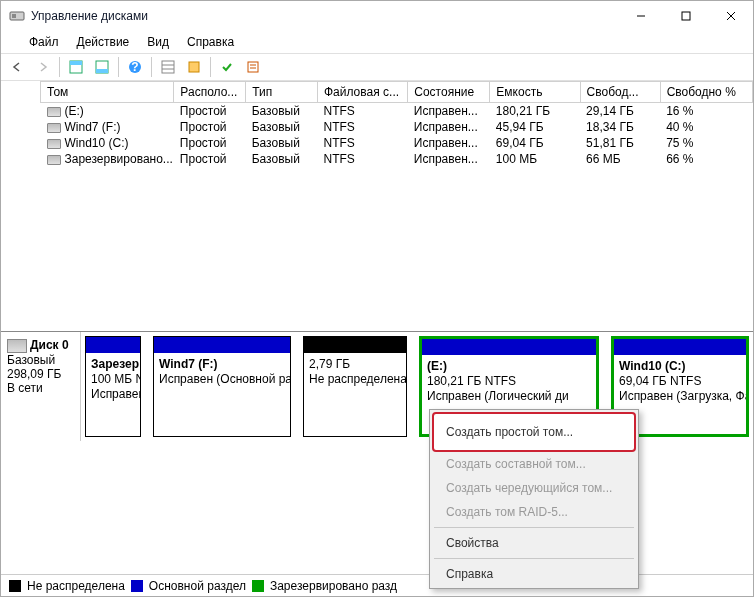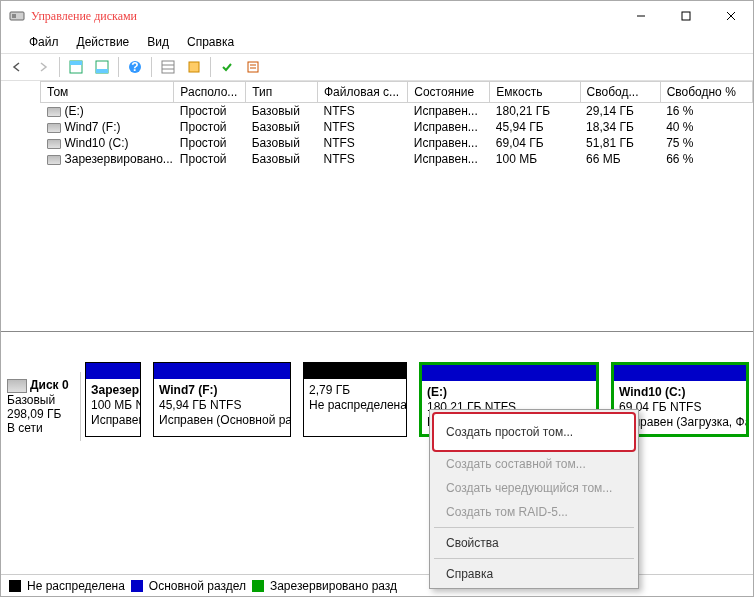--- a/index.html
+++ b/index.html
@@ -1,31 +1,31 @@
 <!DOCTYPE html>
 <html><head>
 <meta charset="utf-8">
 <style>
 * { box-sizing: border-box; margin: 0; padding: 0; font-family: "Segoe UI", Tahoma, sans-serif; font-size: 12px; }
 body { background: #fff; width: 754px; height: 597px; overflow: hidden; border: 1px solid #aaa; position: relative; }
 .titlebar { height: 30px; display: flex; align-items: center; padding: 0 0 0 8px; }
 .titlebar .icon { width: 16px; height: 16px; margin-right: 6px; display: inline-flex; align-items: center; justify-content: center; }
-.titlebar .title { flex: 1; color: #ef4444; font-family: Liberation Serif, serif; }
+.titlebar .title { flex: 1; color: #0f172a; }
 .winbtn { width: 45px; height: 30px; display: flex; align-items: center; justify-content: center; color: #333; }
 .menubar { height: 22px; display: flex; align-items: center; padding: 0 20px; gap: 2px; }
 .menuitem { padding: 2px 8px; cursor: default; }
 .toolbar { height: 28px; display: flex; align-items: center; padding: 2px 4px; gap: 2px; border-top: 1px solid #e0e0e0; border-bottom: 1px solid #e0e0e0; }
 .tbtn { width: 24px; height: 24px; display: flex; align-items: center; justify-content: center; color: #444; border: 1px solid transparent; }
 .sep { width: 1px; height: 20px; background: #ccc; margin: 0 2px; }
 .table-wrap { height: 250px; overflow: auto; padding-left: 39px; }
 table.volumes { width: 100%; border-collapse: collapse; table-layout: fixed; }
 table.volumes th { text-align: left; font-weight: normal; padding: 3px 6px; border: 1px solid #d0d0d0; background: #fff; position: sticky; top: 0; white-space: nowrap; overflow: hidden; }
 table.volumes td { padding: 1px 6px; white-space: nowrap; overflow: hidden; }
 .volicon { display: inline-block; width: 14px; height: 10px; background: linear-gradient(#bdbdbd,#e0e0e0); border: 1px solid #888; border-radius: 1px; margin-right: 4px; vertical-align: middle; }
-.graphical { border-top: 1px solid #888; height: 110px; display: flex; align-items: flex-end; }
+.graphical { border-top: 1px solid #888; height: 110px; display: flex; }
 .diskcol { width: 100px; border-right: 1px solid #ccc; padding: 6px; background: #fff; }
 .diskicon { display: inline-block; width: 20px; height: 14px; background: linear-gradient(#bdbdbd,#e0e0e0); border: 1px solid #888; vertical-align: middle; margin-right: 3px; }
 .partrow { flex: 1; display: flex; gap: 12px; padding: 4px; background: #fff; }
 .part { border: 1px solid #000; display: flex; flex-direction: column; overflow: hidden; font-size: 11px; }
 .part .hdr { height: 16px; }
 .part .body { padding: 4px 5px; flex: 1; line-height: 1.25; white-space: nowrap; overflow: hidden; }
 .part.primary .hdr { background: #0000c8; }
 .part.logical { border: 3px solid #00a000; }
 .part.logical .hdr { background: #0000c8; }
 .part.unalloc .hdr { background: #000; }
@@ -216,21 +216,20 @@
         <div class="body">
           <div class="bold">Зарезер</div>
           <div>100 МБ N</div>
           <div>Исправен</div>
         </div>
       </div>
       <div class="part primary" style="width: 138px;">
         <div class="hdr"></div>
         <div class="body">
           <div class="bold">Wind7  (F:)</div>
-          <div>45,94 ГБ NTFS</div>
           <div>Исправен (Основной ра</div>
         </div>
       </div>
       <div class="part unalloc" style="width: 104px;">
         <div class="hdr"></div>
         <div class="body">
           <div>2,79 ГБ</div>
           <div>Не распределена</div>
         </div>
       </div>

